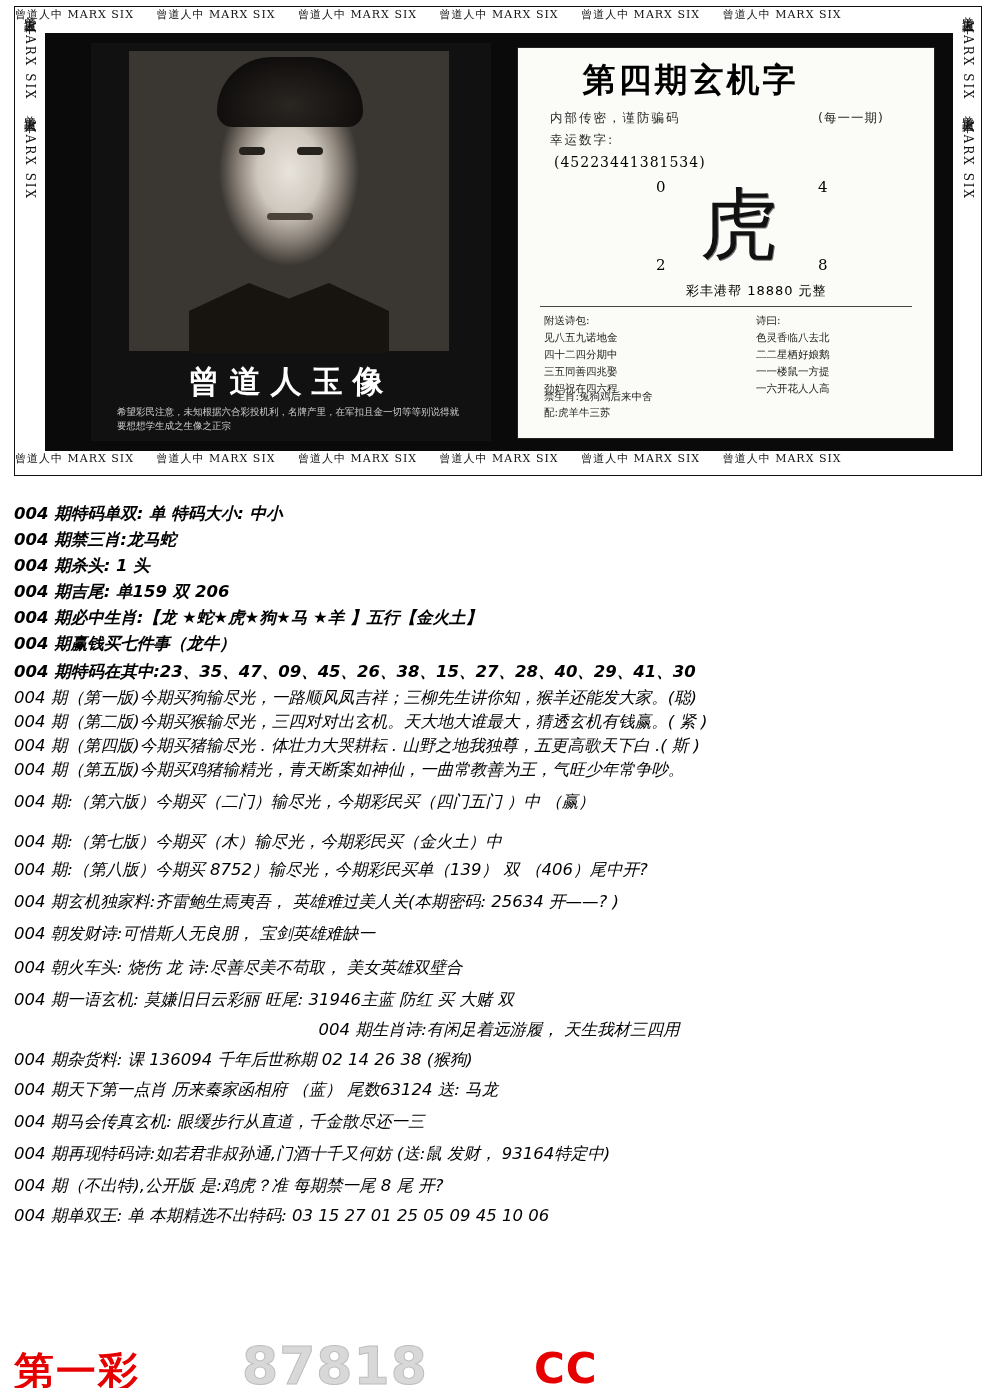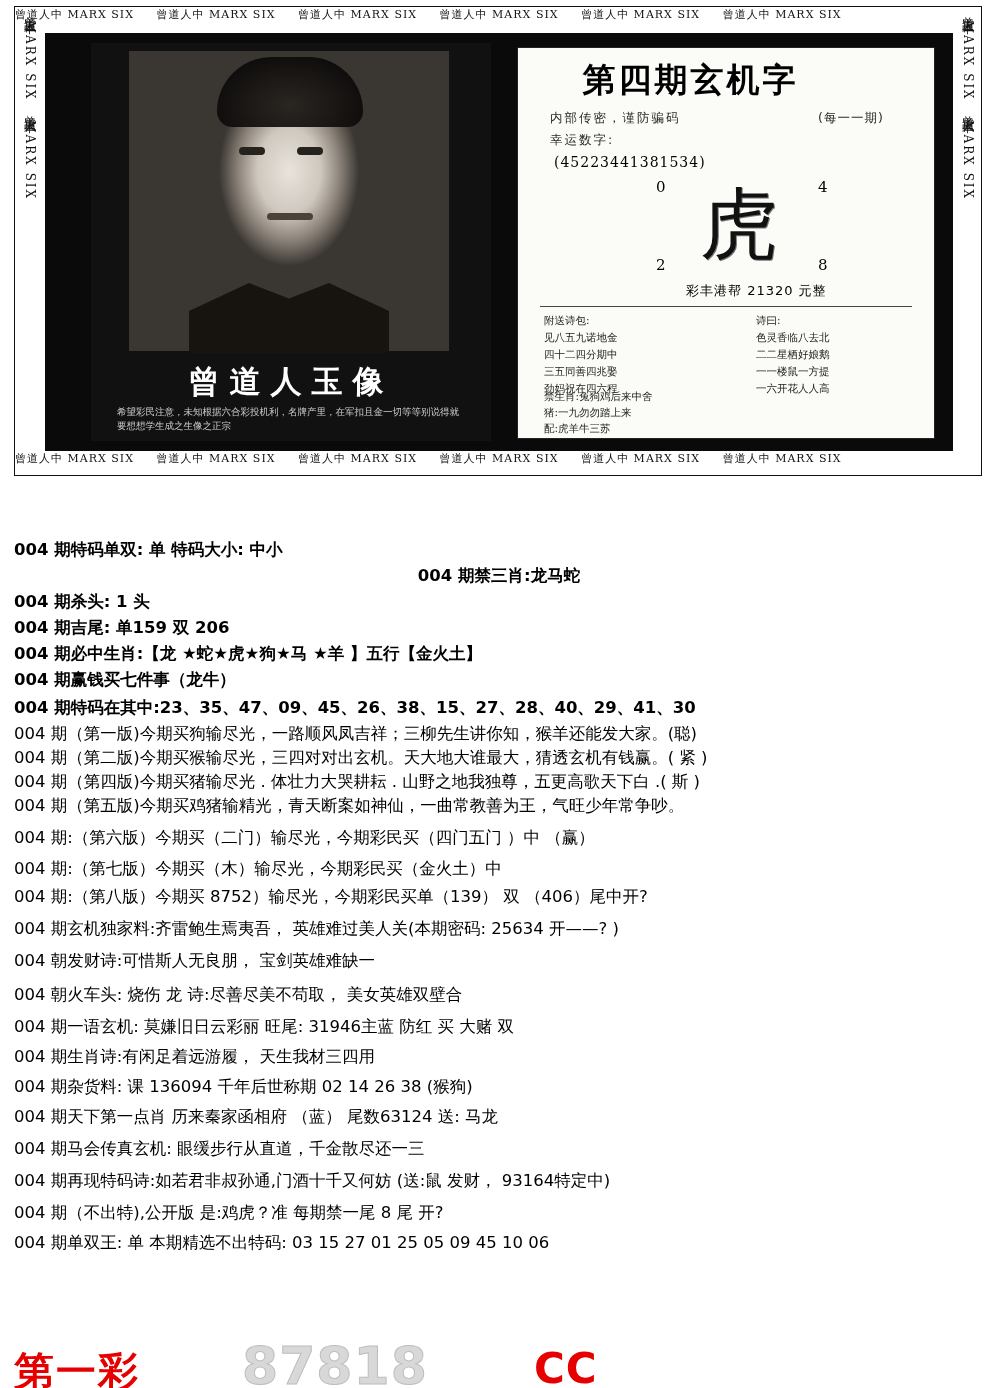--- a/index.html
+++ b/index.html
@@ -57,21 +57,21 @@
   .cnum.n3{left:138px;top:208px;}
   .cnum.n4{left:300px;top:208px;}
   .card-price{position:absolute;left:168px;top:234px;font-size:13px;letter-spacing:1px;}
   .card-rule{position:absolute;left:22px;top:258px;width:372px;border-top:1px solid #444;}
   .poem-left{position:absolute;left:26px;top:264px;width:200px;font-size:10.5px;line-height:17px;color:#222;}
   .poem-right{position:absolute;left:238px;top:264px;width:170px;font-size:10.5px;line-height:17px;color:#222;}
   .poem-left div,.poem-right div{white-space:nowrap;}
   .card-foot{position:absolute;left:26px;top:340px;width:380px;font-size:10.5px;line-height:16px;color:#222;}
 
   
-  .body-text{position:absolute;left:14px;top:540px;width:970px;}
+  .body-text{position:absolute;left:14px;top:504px;width:970px;font-style:italic;}
   .line{font-size:16.5px;line-height:20px;color:#000;white-space:nowrap;
         font-family:"DejaVu Sans","Liberation Sans",sans-serif;}
   .line.bold{font-weight:bold;}
 
   
   .wm{position:absolute;left:14px;top:1300px;width:970px;height:60px;pointer-events:none;margin-top:36px;}
   .wm-red{position:absolute;left:0;top:8px;font-family:"DejaVu Serif","Liberation Serif",serif;
           font-size:40px;font-weight:bold;color:#e60000;letter-spacing:2px;}
   .wm-num{position:absolute;left:228px;top:0px;font-family:"DejaVu Sans","Liberation Sans",sans-serif;
           font-size:52px;font-weight:bold;color:#d8d8d8;-webkit-text-stroke:1px #bdbdbd;letter-spacing:1px;}
@@ -120,80 +120,79 @@
         <div class="card-issue">(每一一期)</div>
         <div class="card-sub2">幸运数字:</div>
         <div class="card-code">(45223441381534)</div>
 
         <div class="cnum n1">0</div>
         <div class="cnum n2">4</div>
         <div class="big-char">虎</div>
         <div class="cnum n3">2</div>
         <div class="cnum n4">8</div>
 
-        <div class="card-price">彩丰港帮 21320 元整</div>
+        <div class="card-price">彩丰港帮 18880 元整</div>
         <div class="card-rule"></div>
 
         <div class="poem-left">
           <div>附送诗包:</div>
           <div>见八五九诺地金</div>
           <div>四十二四分期中</div>
           <div>三五同善四兆娶</div>
           <div>劲妈祝在四六程</div>
         </div>
 
         <div class="poem-right">
           <div>诗曰:</div>
           <div>色灵香临八去北</div>
           <div>二二星栖好娘鹅</div>
           <div>一一楼鼠一方提</div>
           <div>一六开花人人高</div>
         </div>
 
         <div class="card-foot">
           <div>禁生肖:兔狗鸡后来中舍</div>
-          <div>猪:一九勿勿踏上来</div>
           <div>配:虎羊牛三苏</div>
         </div>
       </div>
 
     </div>
 
     <div class="tile-row bottom">
       <span>曾道人中 MARX SIX</span>
       <span>曾道人中 MARX SIX</span>
       <span>曾道人中 MARX SIX</span>
       <span>曾道人中 MARX SIX</span>
       <span>曾道人中 MARX SIX</span>
       <span>曾道人中 MARX SIX</span>
     </div>
 
   </div>
 </div>
 
 <div class="body-text">
     <div class="line bold" style="margin-top: 0px;">004 期特码单双:    单   特码大小: 中小</div>
-    <div class="line bold" style="margin-top: 6px; text-align: center;">004 期禁三肖:龙马蛇</div>
+    <div class="line bold" style="margin-top: 6px;">004 期禁三肖:龙马蛇</div>
     <div class="line bold" style="margin-top: 6px;">004 期杀头: 1  头</div>
     <div class="line bold" style="margin-top: 6px;">004 期吉尾:  单159   双 206</div>
     <div class="line bold" style="margin-top: 6px;">004 期必中生肖:【龙 ★蛇★虎★狗★马 ★羊 】五行【金火土】</div>
     <div class="line bold" style="margin-top: 6px;">004 期赢钱买七件事（龙牛）</div>
     <div class="line bold" style="margin-top: 8px;">004 期特码在其中:23、35、47、09、45、26、38、15、27、28、40、29、41、30</div>
     <div class="line" style="margin-top: 6px;">004 期（第一版)今期买狗输尽光，一路顺风凤吉祥；三柳先生讲你知，猴羊还能发大家。(聪)</div>
     <div class="line" style="margin-top: 4px;">004 期（第二版)今期买猴输尽光，三四对对出玄机。天大地大谁最大，猜透玄机有钱赢。( 紧 )</div>
     <div class="line" style="margin-top: 4px;">004 期（第四版)今期买猪输尽光 . 体壮力大哭耕耘 . 山野之地我独尊，五更高歌天下白 .( 斯 )</div>
     <div class="line" style="margin-top: 4px;">004 期（第五版)今期买鸡猪输精光，青天断案如神仙，一曲常教善为王，气旺少年常争吵。</div>
     <div class="line" style="margin-top: 12px;">004 期:（第六版）今期买（二门）输尽光，今期彩民买（四门五门 ）中 （赢）</div>
-    <div class="line" style="margin-top: 11px;">004 期:（第七版）今期买（木）输尽光，今期彩民买（金火土）中</div>
+    <div class="line" style="margin-top: 20px;">004 期:（第七版）今期买（木）输尽光，今期彩民买（金火土）中</div>
     <div class="line" style="margin-top: 8px;">004 期:（第八版）今期买 8752）输尽光，今期彩民买单（139） 双 （406）尾中开?</div>
     <div class="line" style="margin-top: 12px;">004 期玄机独家料:齐雷鲍生焉夷吾， 英雄难过美人关(本期密码: 25634      开——? )</div>
     <div class="line" style="margin-top: 12px;">004 朝发财诗:可惜斯人无良朋， 宝剑英雄难缺一</div>
     <div class="line" style="margin-top: 14px;">004 朝火车头: 烧伤 龙 诗:尽善尽美不苟取， 美女英雄双壁合</div>
     <div class="line" style="margin-top: 12px;">004 期一语玄机: 莫嫌旧日云彩丽 旺尾: 31946主蓝  防红 买 大赌 双</div>
-    <div class="line" style="margin-top: 10px;">004 期生肖诗:有闲足着远游履， 天生我材三四用</div>
+    <div class="line" style="margin-top: 10px; text-align: center;">004 期生肖诗:有闲足着远游履， 天生我材三四用</div>
     <div class="line" style="margin-top: 10px;">004 期杂货料: 课  136094      千年后世称期 02 14 26 38 (猴狗)</div>
     <div class="line" style="margin-top: 10px;">004 期天下第一点肖   历来秦家函相府 （蓝） 尾数63124 送: 马龙</div>
     <div class="line" style="margin-top: 12px;">004 期马会传真玄机: 眼缓步行从直道，千金散尽还一三</div>
     <div class="line" style="margin-top: 12px;">004 期再现特码诗:如若君非叔孙通,门酒十千又何妨 (送:鼠 发财， 93164特定中)</div>
     <div class="line" style="margin-top: 12px;">004 期（不出特),公开版 是:鸡虎？准 每期禁一尾 8 尾 开?</div>
     <div class="line" style="margin-top: 10px;">004 期单双王: 单   本期精选不出特码: 03 15 27 01 25 05 09 45 10 06</div>
   </div>
 
 <div class="wm">
   <div class="wm-red">第一彩</div>

